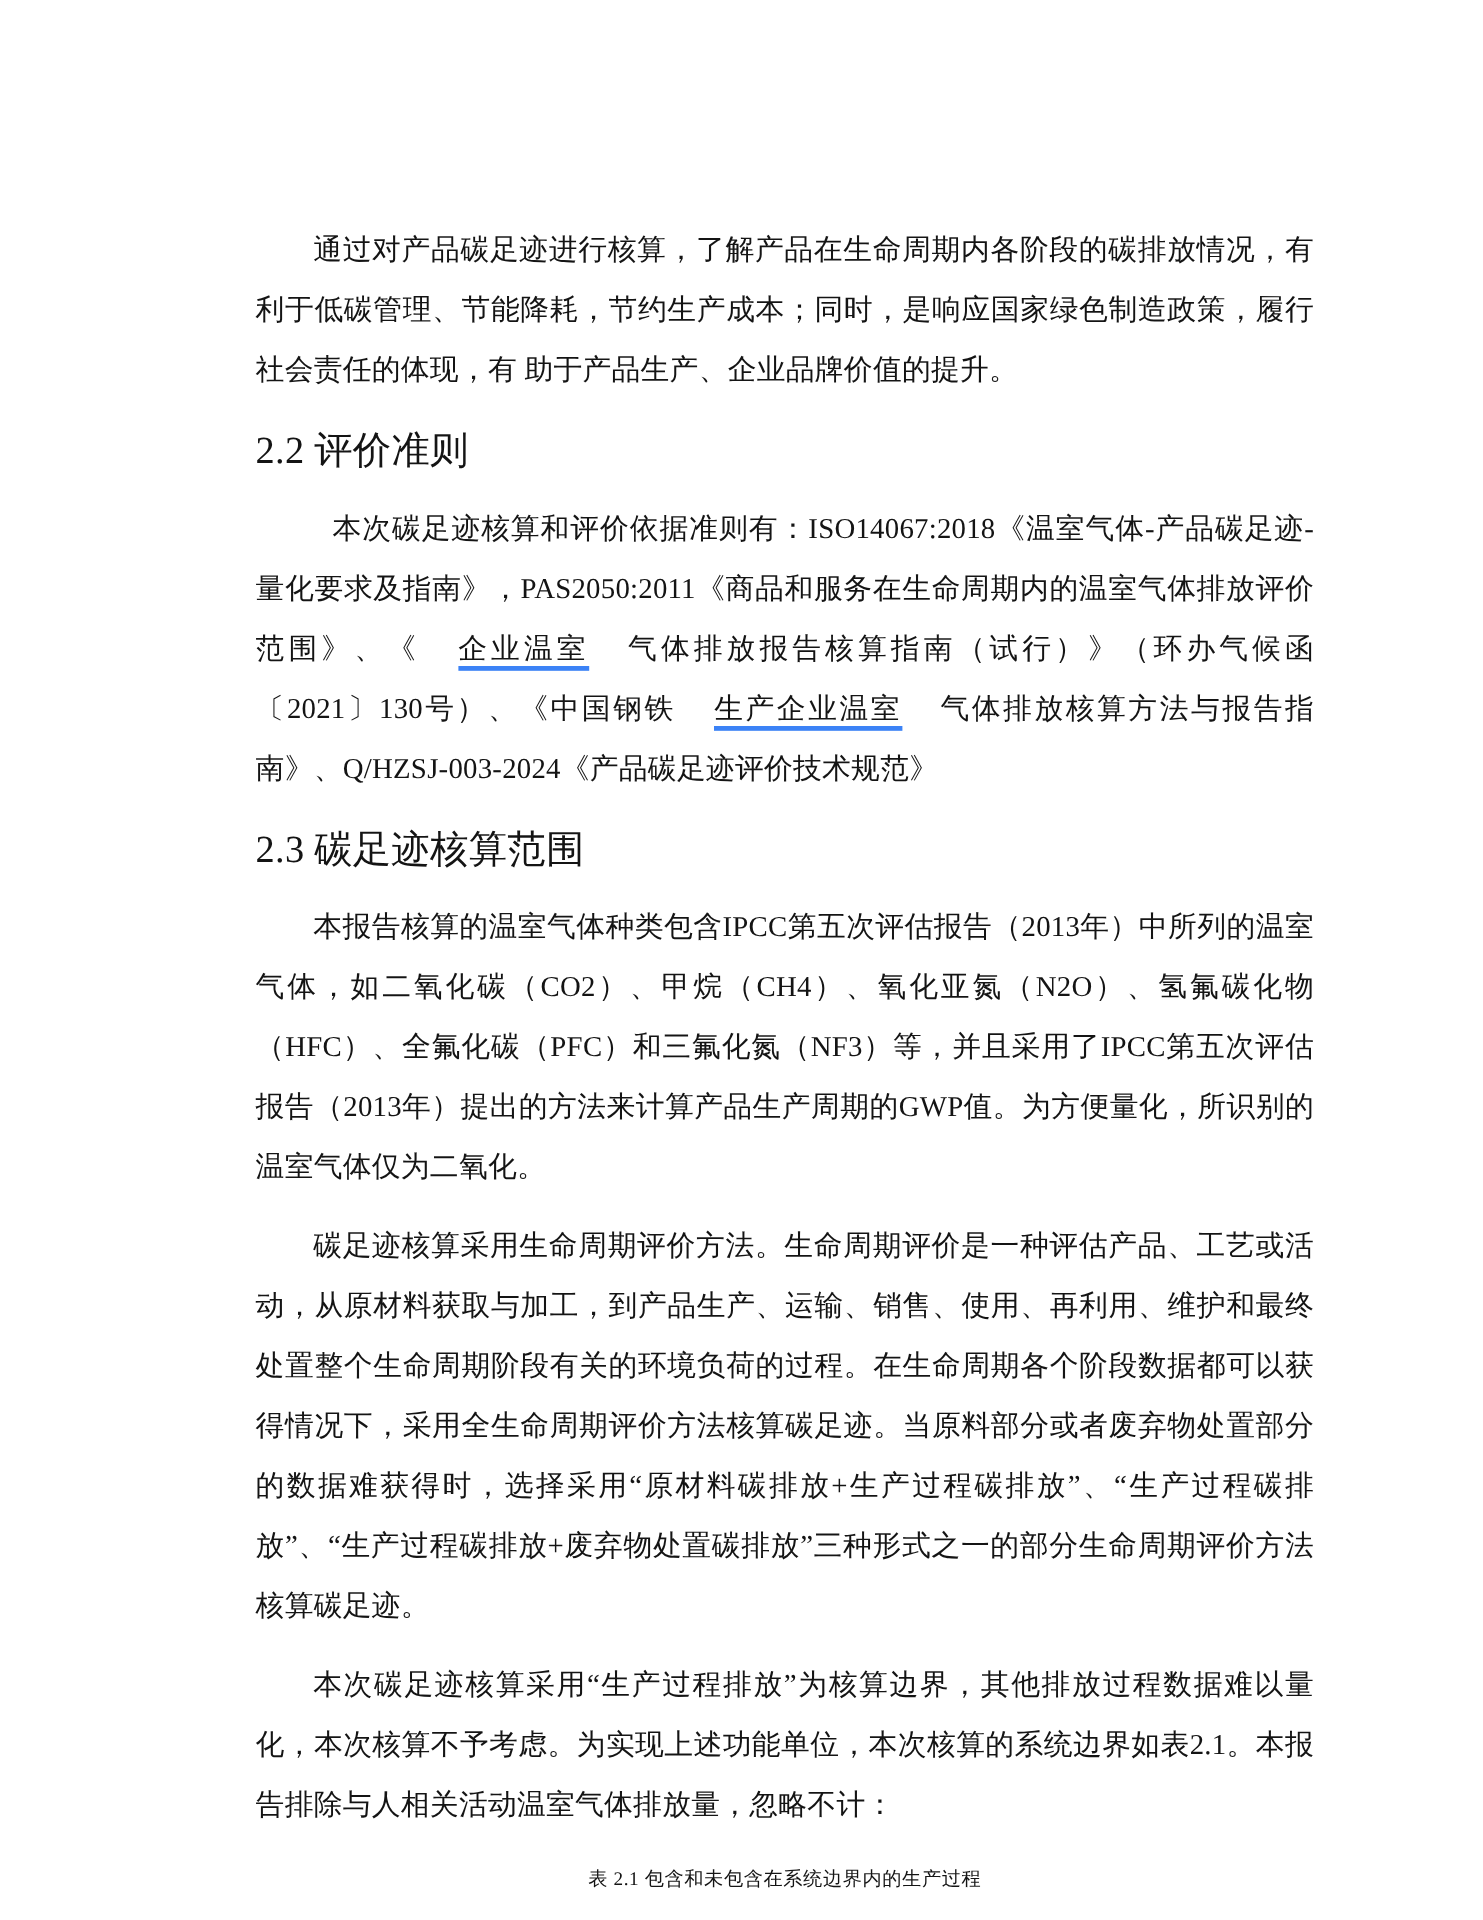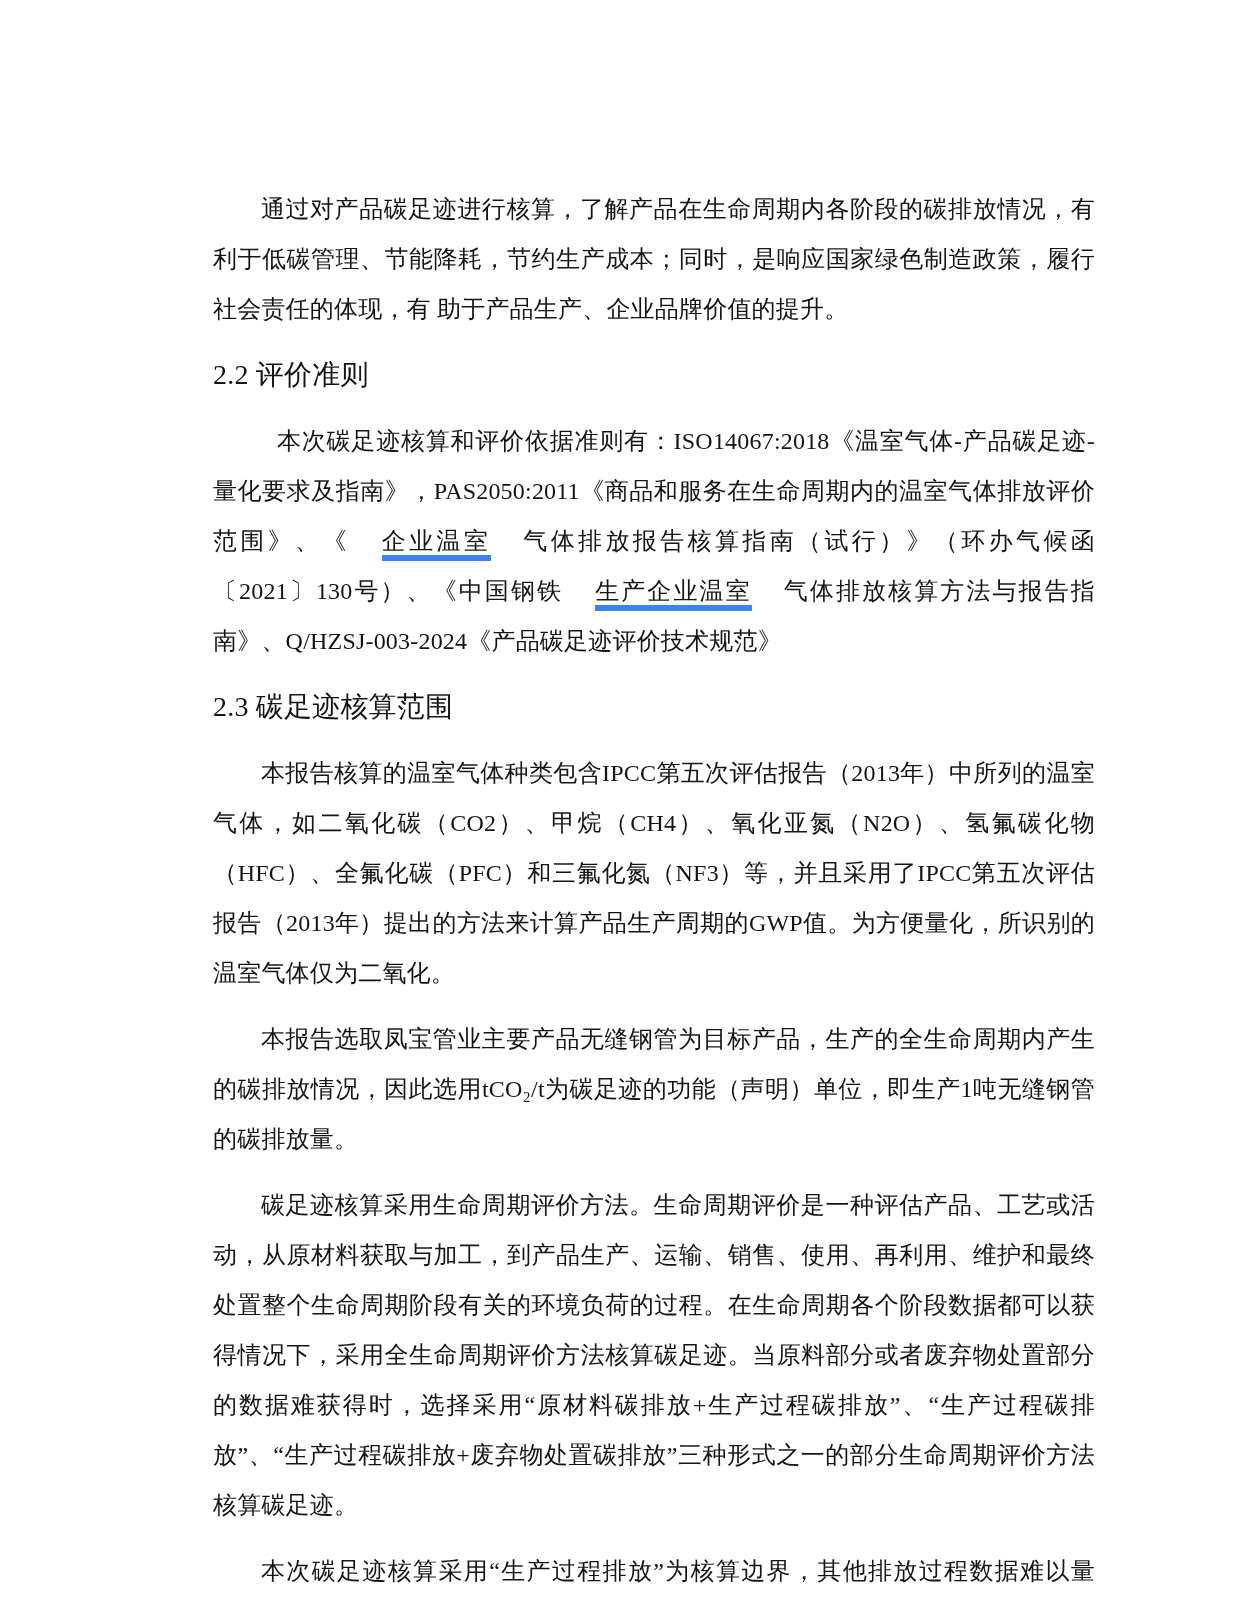--- a/index.html
+++ b/index.html
@@ -25,28 +25,28 @@
     line-height: 50px;
     text-align: justify;
     text-indent: 2em;
     letter-spacing: 0.2px;
   }
   p.lines3 { min-height: 150px; }
   p.lines4 { min-height: 200px; }
   p.lines5 { min-height: 250px; }
   p.lines6 { min-height: 300px; }
   h2.heading {
-    font-size: 28px;
+    font-size: 32px;
     line-height: 50px;
     font-weight: normal;
     min-height: 50px;
     letter-spacing: 0.2px;
   }
   .gmark {
-    border-bottom: 6px solid #3b82f6;
+    border-bottom: 4px solid #3b82f6;
     padding-bottom: 1px;
   }
   .table-caption {
     margin-top: 4px;
     min-height: 42px;
     font-size: 16px;
     line-height: 42px;
     text-align: center;
     letter-spacing: 0.5px;
   }
@@ -83,21 +83,20 @@
     <p class="body lines3">通过对产品碳足迹进行核算，了解产品在生命周期内各阶段的碳排放情况，有利于低碳管理、节能降耗，节约生产成本；同时，是响应国家绿色制造政策，履行社会责任的体现，有 助于产品生产、企业品牌价值的提升。</p>
 
     <h2 class="heading">2.2 评价准则</h2>
 
     <p class="body lines5"><span>本次碳足迹核算和评价依据准则有：ISO14067:2018《温室气体-产品碳足迹-量化要求及指南》，PAS2050:2011《商品和服务在生命周期内的温室气体排放评价范围》、《</span><span class="gmark">企业温室</span><span>气体排放报告核算指南（试行）》（环办气候函〔2021〕130号）、《中国钢铁</span><span class="gmark">生产企业温室</span><span>气体排放核算方法与报告指南》、Q/HZSJ-003-2024《产品碳足迹评价技术规范》</span></p>
 
     <h2 class="heading">2.3 碳足迹核算范围</h2>
 
     <p class="body lines4">本报告核算的温室气体种类包含IPCC第五次评估报告（2013年）中所列的温室气体，如二氧化碳（CO2）、甲烷（CH4）、氧化亚氮（N2O）、氢氟碳化物（HFC）、全氟化碳（PFC）和三氟化氮（NF3）等，并且采用了IPCC第五次评估报告（2013年）提出的方法来计算产品生产周期的GWP值。为方便量化，所识别的温室气体仅为二氧化。</p>
 
-    <p class="body lines3">本报告选取凤宝管业主要产品无缝钢管为目标产品，生产的全生命周期内产生的碳排放情况，因此选用tCO₂/t为碳足迹的功能（声明）单位，即生产1吨无缝钢管的碳排放量。</p>
 
     <p class="body lines6">碳足迹核算采用生命周期评价方法。生命周期评价是一种评估产品、工艺或活动，从原材料获取与加工，到产品生产、运输、销售、使用、再利用、维护和最终处置整个生命周期阶段有关的环境负荷的过程。在生命周期各个阶段数据都可以获得情况下，采用全生命周期评价方法核算碳足迹。当原料部分或者废弃物处置部分的数据难获得时，选择采用“原材料碳排放+生产过程碳排放”、“生产过程碳排放”、“生产过程碳排放+废弃物处置碳排放”三种形式之一的部分生命周期评价方法核算碳足迹。</p>
 
     <p class="body lines3">本次碳足迹核算采用“生产过程排放”为核算边界，其他排放过程数据难以量化，本次核算不予考虑。为实现上述功能单位，本次核算的系统边界如表2.1。本报告排除与人相关活动温室气体排放量，忽略不计：</p>
 
     <div class="table-caption">表 2.1 包含和未包含在系统边界内的生产过程</div>
 
     <table class="boundary-table">
       <tbody>
         <tr>

